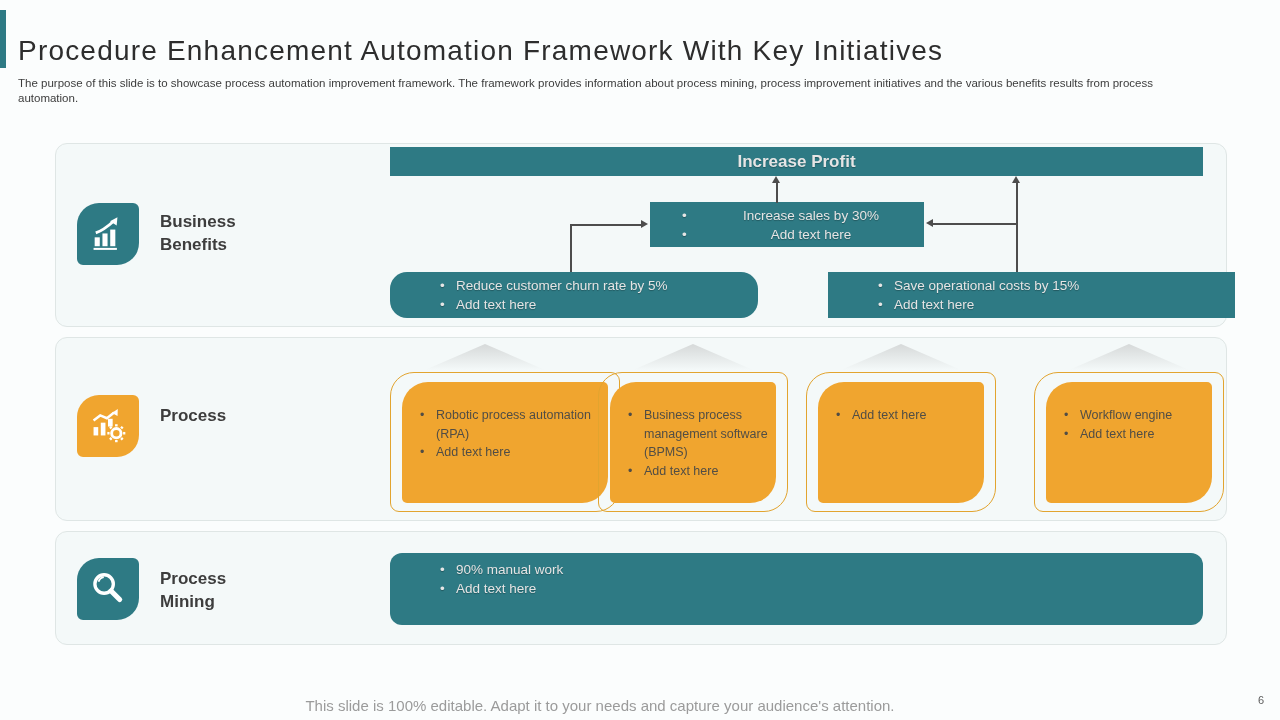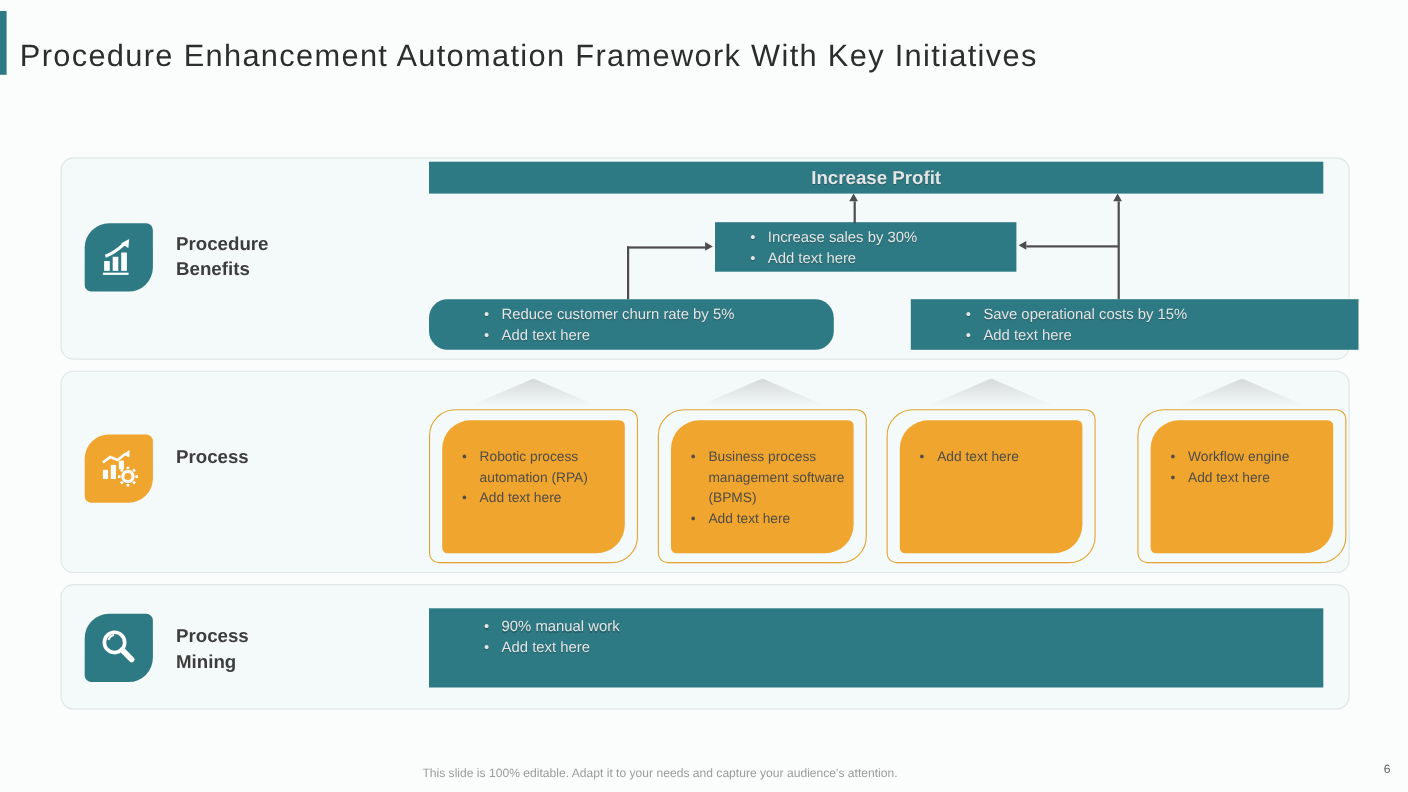--- a/index.html
+++ b/index.html
@@ -23,78 +23,79 @@
   .badge.orange { background:var(--orange); }
   .b1 { top:203px; } .b2 { top:395px; } .b3 { top:558px; }
 
   .sec-label { position:absolute; left:160px; font-size:17px; font-weight:700; color:#3d3d3d; line-height:23px; }
   .l1 { top:210px; } .l2 { top:404px; } .l3 { top:567px; }
   .sec-label span { display:block; }
 
   
   .teal-box { position:absolute; background:var(--teal); color:#e5e5e5; text-shadow:0 1px 1px rgba(0,0,0,0.28); }
   .profit-bar { left:390px; top:147px; width:813px; height:29px; line-height:29px; text-align:center; font-weight:700; font-size:17px; }
-  .sales-box  { left:650px; top:202px; width:274px; height:45px; }
+  .sales-box  { left:650px; top:202px; width:274px; height:45px;text-align:center; }
   .churn-box  { left:390px; top:272px; width:368px; height:46px;border-radius:17px; }
   .costs-box  { left:828px; top:272px; width:407px; height:46px; }
-  .mining-box { left:390px; top:553px; width:813px; height:72px; }
+  .mining-box { left:390px; top:553px; width:813px; height:72px;border-radius:12px; }
 
   ul.bullets { list-style:none; margin:0; padding:0; }
   ul.bullets li { position:relative; padding-left:18px; font-size:13.5px; line-height:19px; }
   ul.bullets li::before { content:"\2022"; position:absolute; left:2px; }
   .sales-box ul { padding:4px 0 0 30px; }
   .churn-box ul, .costs-box ul { padding:4px 0 0 48px; }
   .mining-box ul { padding:7px 0 0 48px; }
 
   
   .cline { position:absolute; background:#4d4d4d; }
   .ah { position:absolute; width:0; height:0; }
   .ah.up    { border-left:4.5px solid transparent; border-right:4.5px solid transparent; border-bottom:7px solid #4d4d4d; }
   .ah.left  { border-top:4.5px solid transparent; border-bottom:4.5px solid transparent; border-right:7px solid #4d4d4d; }
   .ah.right { border-top:4.5px solid transparent; border-bottom:4.5px solid transparent; border-left:7px solid #4d4d4d; }
 
   
   .ini-group { position:absolute; top:372px; width:190px; height:140px; }
-  .g1 { left:390px; } .g2 { left:598px; } .g3 { left:806px; } .g4 { left:1014px;margin-left:20px; }
+  .g1 { left:390px;padding-left:40px; } .g2 { left:598px; } .g3 { left:806px; } .g4 { left:1014px;margin-left:20px; }
   .chevron { position:absolute; top:-28px; left:35px; width:120px; height:26px;
              background:linear-gradient(to bottom, #d6d9d9, rgba(244,249,249,0.05));
              clip-path:polygon(50% 0, 100% 100%, 0 100%); }
   .ini-outline { position:absolute; inset:0; border:1px solid #e2a42f; border-radius:24px 9px 24px 9px; }
   .ini-fill { position:absolute; left:12px; right:12px; top:10px; bottom:9px; background:var(--orange); border-radius:26px 5px 26px 5px; }
   .ini-fill ul { padding:24px 6px 0 16px; }
   .ini-fill ul.bullets li { font-size:12.5px; line-height:18.5px; color:#514d45; }
 
   
-  .footer-note { position:absolute; top:697px; left:0; width:1200px; text-align:center; font-size:11px; color:#9b9b9b; }
+  .footer-note { position:absolute; top:697px; left:0; width:1200px; text-align:center; font-size:15px; color:#9b9b9b; }
   .page-number { position:absolute; top:694px; right:16px; font-size:11px; color:#5c5c5c; }
 </style>
 </head>
 <body>
 
 <div class="page">
 
   <div class="accent-bar"></div>
   <h1 class="title">Procedure Enhancement Automation Framework With Key Initiatives</h1>
+  <p class="subtitle">The purpose of this slide is to showcase process automation improvement framework. The framework provides information about process mining, process improvement initiatives and the various benefits results from process automation.</p>
 
   <div class="card card1"></div>
   <div class="card card2"></div>
   <div class="card card3"></div>
 
   <div class="badge teal b1">
     <svg width="40" height="40" viewBox="0 0 36 36" aria-hidden="true">
       <path d="M7 17 C 13 15, 18 11, 23 6.5" stroke="#ffffff" stroke-width="2.6" fill="none"></path>
       <polygon points="26.5,3 25.8,10.3 19.8,6.6" fill="#ffffff"></polygon>
       <rect x="6" y="21" width="4.6" height="8" fill="#ffffff"></rect>
       <rect x="13" y="17.5" width="4.6" height="11.5" fill="#ffffff"></rect>
       <rect x="20" y="14" width="4.6" height="15" fill="#ffffff"></rect>
       <rect x="5" y="30.5" width="21" height="1.8" fill="#ffffff"></rect>
     </svg>
   </div>
   <div class="sec-label l1">
-    <span>Procedure</span>
+    <span>Business</span>
     <span>Benefits</span>
   </div>
 
   <div class="teal-box profit-bar">Increase Profit</div>
   <div class="teal-box sales-box">
     <ul class="bullets">
         <li>Increase sales by 30%</li>
         <li>Add text here</li>
       </ul>
   </div>

